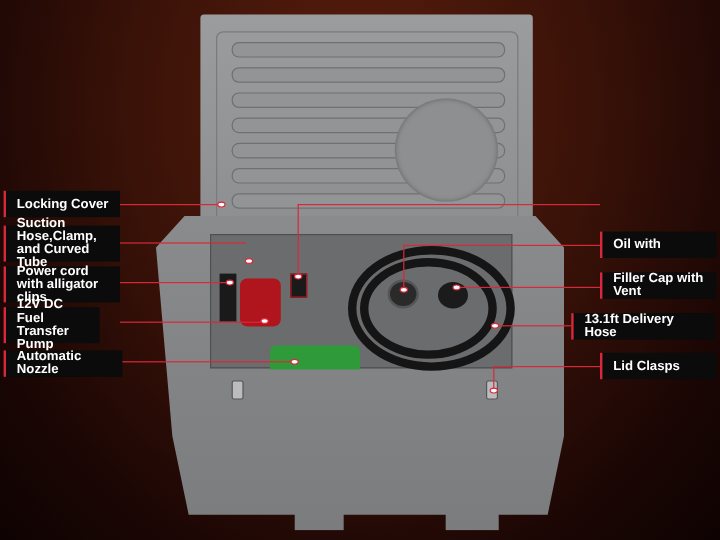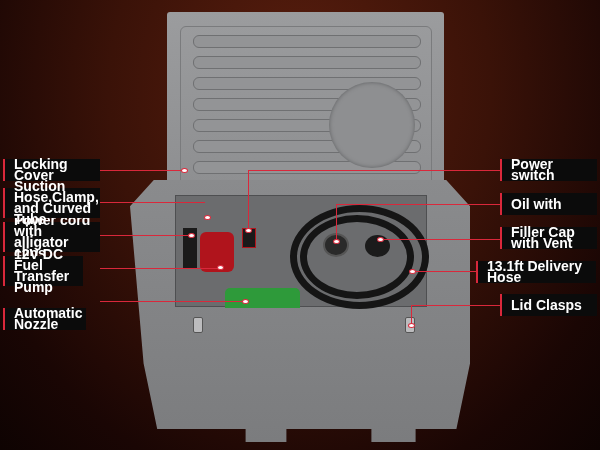--- a/index.html
+++ b/index.html
@@ -1,20 +1,20 @@
 <!DOCTYPE html>
 <html><head>
 <meta charset="utf-8">
 <style>
   html,body{margin:0;padding:0;}
   body{width:600px;height:450px;overflow:hidden;position:relative;
     background:radial-gradient(ellipse at 50% 20%, #5a1e0e 0%, #3a1208 45%, #1a0604 80%, #0e0302 100%);
     font-family:"Liberation Sans", sans-serif;}
   .stage{position:absolute;left:0;top:0;width:600px;height:450px;}
-  .label{position:absolute;height:22px;background:#0b0b0b;color:#fff;font-weight:bold;font-size:14px;
+  .label{position:absolute;height:22px;background:#0b0b0b;color:#fff;font-weight:bold;font-size:11px;
     line-height:11px;padding:0 6px 0 9px;display:flex;align-items:center;box-sizing:border-box;border-left:2px solid #d9283b;}
   .label.two{height:30px;}
   .lead{position:absolute;height:1px;background:#d9283b;}
   .vlead{position:absolute;width:1px;background:#d9283b;}
   .dot{position:absolute;width:7px;height:5px;border-radius:50%;background:#fff;border:1.5px solid #d9283b;box-sizing:border-box;}
   .lid{position:absolute;left:167px;top:12px;width:277px;height:185px;background:linear-gradient(#9b9c9e,#8d8e90);border-radius:3px;}
   .lid-inner{position:absolute;left:13px;top:14px;width:250px;height:158px;border:1px solid #7a7b7d;border-radius:6px;}
   .rib{position:absolute;left:12px;width:226px;height:11px;border:1px solid #6f7072;border-radius:6px;background:#939496;}
   .disc{position:absolute;left:148px;top:55px;width:86px;height:86px;border-radius:50%;background:#8e8f91;box-shadow:inset 0 0 4px #5e5f61;}
   .body{position:absolute;left:130px;top:180px;width:340px;height:262px;background:linear-gradient(#8a8b8d,#7b7c7e);
@@ -88,27 +88,24 @@
     </div>
   <div class="label two" style="left:3px;top:222px;width:97px">
       <span>Power cord with alligator clips</span>
     </div>
   <div class="label two" style="left:3px;top:188px;width:97px">
       <span>Suction Hose,Clamp, and Curved Tube</span>
     </div>
   <div class="label two" style="left:3px;top:256px;width:80px">
       <span>12V DC Fuel Transfer Pump</span>
     </div>
-  <div class="label" style="left:3px;top:308px;width:83px">
+  <div class="label" style="left:3px;top:292px;width:99px">
       <span>Automatic Nozzle</span>
     </div>
 
-  <div class="label" style="left:500px;top:159px;width:97px">
-      <span>Power switch</span>
-    </div>
   <div class="label" style="left:500px;top:193px;width:97px">
       <span>Oil with</span>
     </div>
   <div class="label" style="left:500px;top:227px;width:97px">
       <span>Filler Cap with Vent</span>
     </div>
   <div class="label" style="left:476px;top:261px;width:120px">
       <span>13.1ft Delivery Hose</span>
     </div>
   <div class="label" style="left:500px;top:294px;width:97px">

